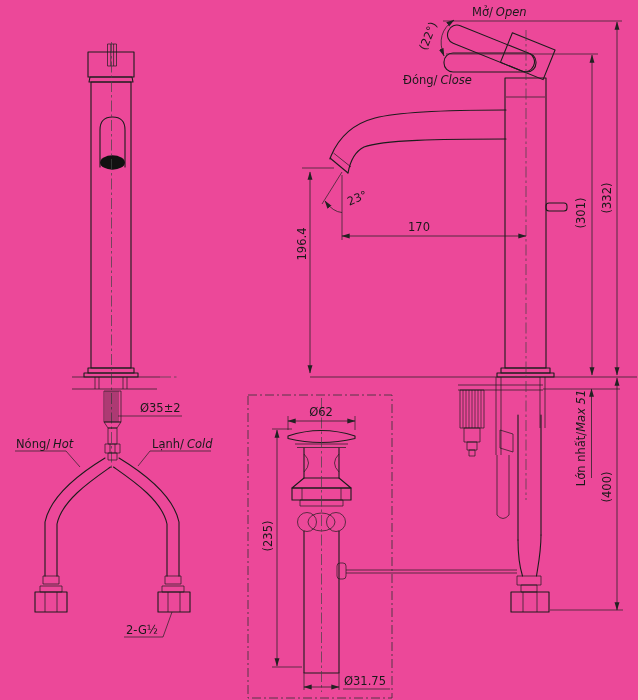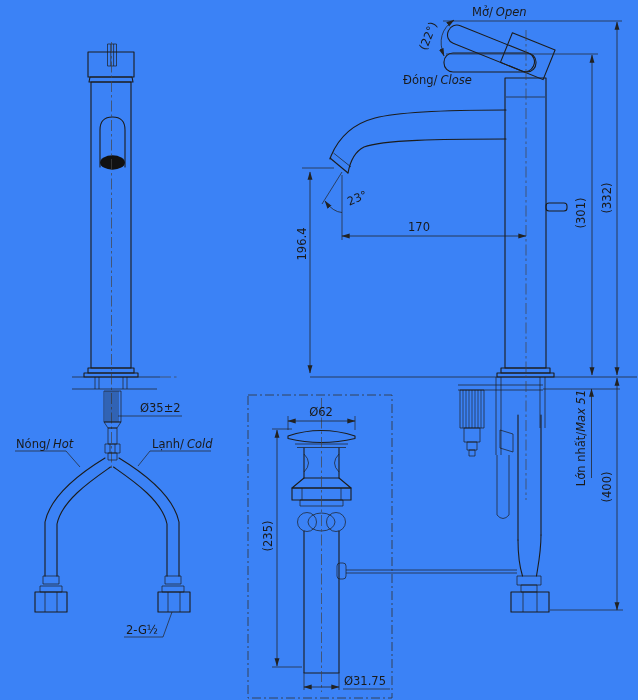--- a/index.html
+++ b/index.html
@@ -1,16 +1,16 @@
 <!DOCTYPE html>
 <html><head>
 <meta charset="utf-8">
 <style>
   html,body{margin:0;padding:0;background:#fff;}
-  .canvas{width:638px;height:700px;background:#3b82f6;position:relative;overflow:hidden;}
+  .canvas{width:638px;height:700px;background:#ec4899;position:relative;overflow:hidden;}
   svg{display:block;}
   .ol{stroke:#1c1c1c;fill:none;stroke-width:1.1;stroke-linejoin:round;stroke-linecap:round;}
   .thin{stroke:#1c1c1c;fill:none;stroke-width:.7;stroke-linejoin:round;}
   .dim{stroke:#222;fill:none;stroke-width:.75;}
   .ext{stroke:#222;fill:none;stroke-width:.7;}
   .cl{stroke:#444;fill:none;stroke-width:.7;stroke-dasharray:11 3 2.5 3;}
   .box{stroke:#333;fill:none;stroke-width:.8;stroke-dasharray:9 3 2 3;}
   .hatch{stroke:#1c1c1c;stroke-width:.6;}
   .fill{fill:#111;stroke:none;}
   text{font-family:"DejaVu Sans","Liberation Sans",sans-serif;font-size:11.5px;fill:#1a1a1a;}

